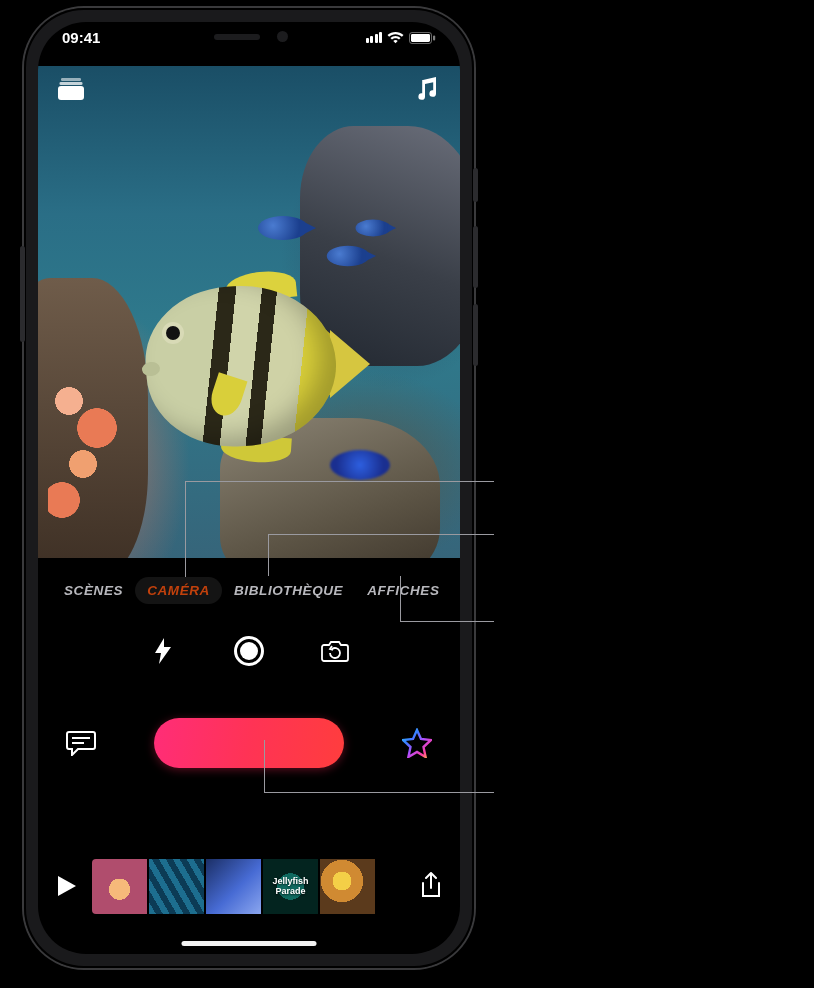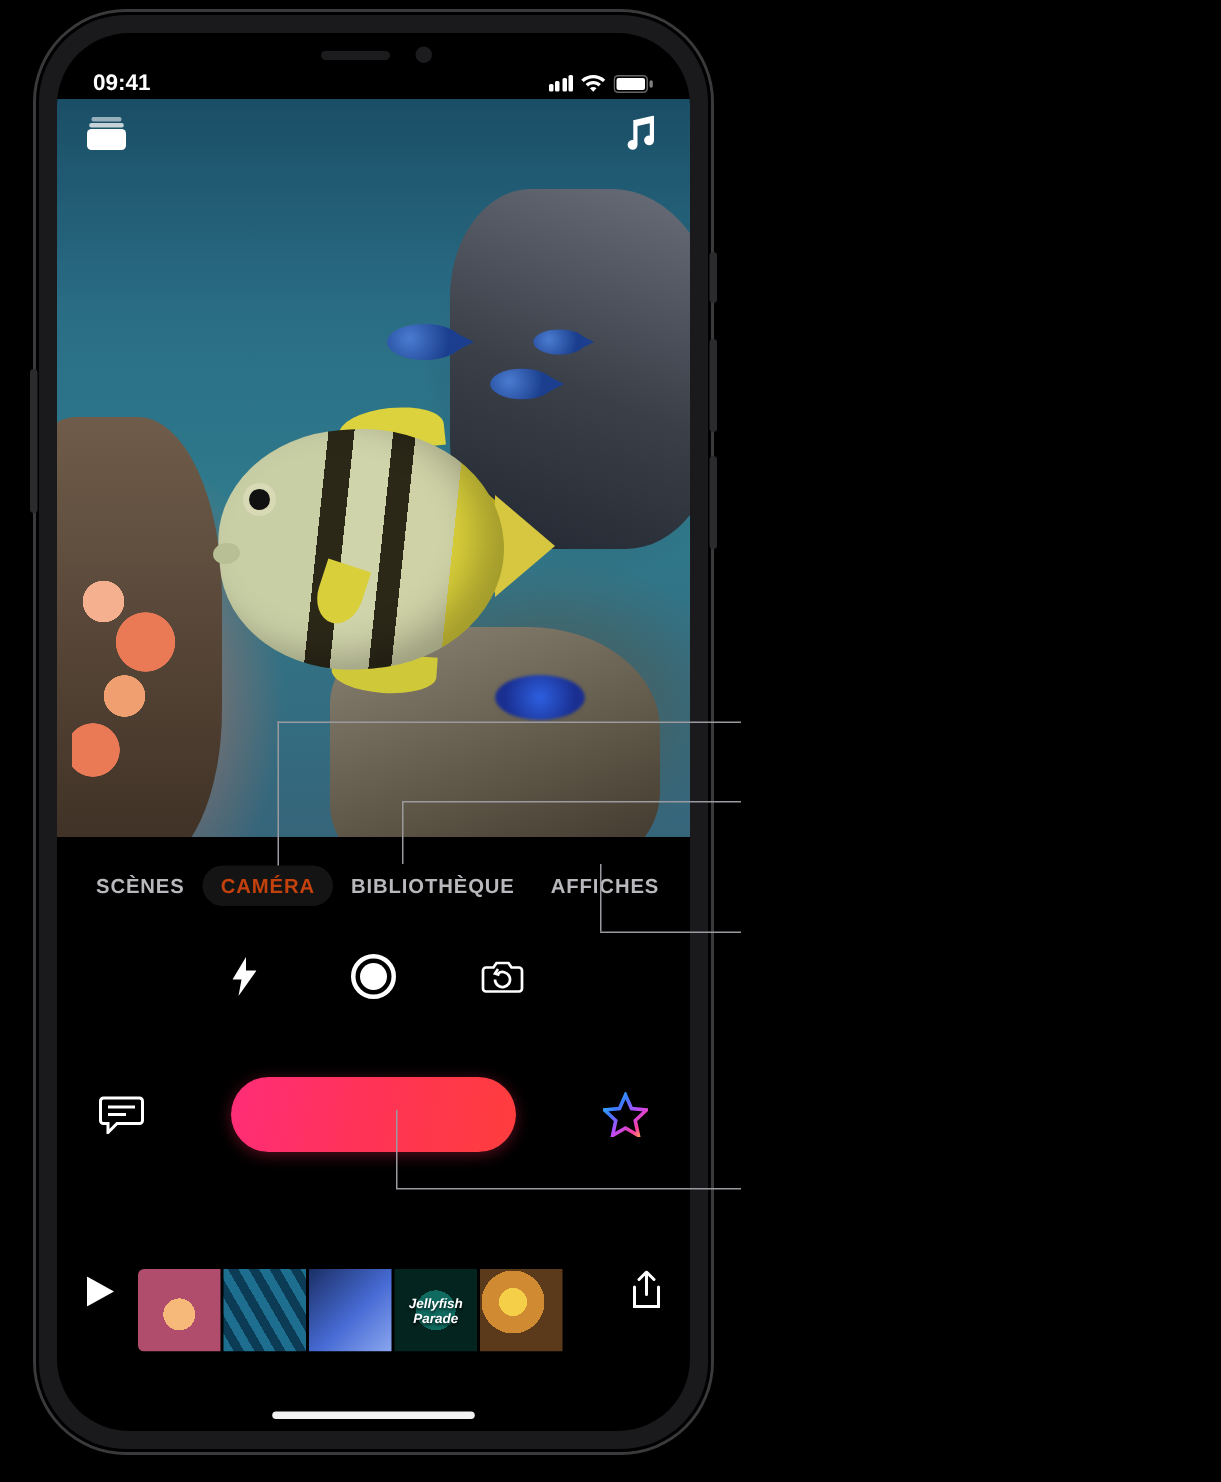--- a/index.html
+++ b/index.html
@@ -38,21 +38,21 @@
   .notch {
     position:absolute; top:0; left:50%; transform:translateX(-50%);
     width:190px; height:30px; background:#000;
     border-bottom-left-radius:18px; border-bottom-right-radius:18px;
     z-index:50;
   }
   .notch::before { content:""; position:absolute; left:60px; top:12px; width:46px; height:6px; background:#1c1c1e; border-radius:3px; }
   .notch::after  { content:""; position:absolute; right:56px; top:9px; width:11px; height:11px; background:#1c1c1e; border-radius:50%; }
 
   .status-bar {
-    position:absolute; top:18px; left:0; right:0; height:31px;
+    position:absolute; top:0; left:0; right:0; height:31px;
     display:flex; justify-content:space-between; align-items:center;
     padding:0 24px; font-size:15px; font-weight:600; z-index:40;
   }
   .status-right { display:flex; align-items:center; gap:5px; }
   .signal { display:flex; align-items:flex-end; gap:1.5px; }
   .signal span { width:3px; background:#fff; border-radius:1px; }
   .signal span:nth-child(1){height:5px}.signal span:nth-child(2){height:7px}
   .signal span:nth-child(3){height:9px}.signal span:nth-child(4){height:11px}
   .wifi-svg, .batt-svg { display:block; }
 
@@ -126,21 +126,21 @@
     border-radius:0 0 60% 60%; background:#cfc838; transform:rotate(4deg); }
   .fish-fin-side { position:absolute; left:96px; top:110px; width:30px; height:40px;
     background:#d9cf3a; border-radius:0 0 80% 80%; transform:rotate(18deg); }
 
   .tabs {
     position:absolute; top:548px; left:0; right:0; height:40px;
     display:flex; align-items:center; justify-content:space-between;
     padding:0 14px; font-size:13.5px; letter-spacing:.6px; font-weight:600;
     color:#b8b8bd;
   }
-  .tab { padding:6px 12px; border-radius:15px; }
+  .tab { padding:6px 12px; border-radius:15px;font-style:italic; }
   .tab.active { background:rgba(255,255,255,.08); color:#c2410c; }
 
   .cam-ctrl {
     position:absolute; top:600px; left:0; right:0; height:58px;
     display:flex; align-items:center; justify-content:center; gap:56px;
   }
   .shutter { width:30px; height:30px; border-radius:50%; border:3px solid #fff; }
   .shutter::after{content:"";display:block;width:18px;height:18px;border-radius:50%;background:#fff;margin:3px;}
 
   .mid-row {
@@ -149,21 +149,21 @@
   }
   .record-btn {
     width:190px; height:50px; border-radius:25px;
     background:linear-gradient(100deg,#ff2d78 0%,#ff3355 50%,#ff3d3d 100%);
     box-shadow:0 2px 10px rgba(255,40,90,.35);
   }
   .star-icon svg path { fill:none; stroke-width:2.4; }
 
   .bottom {
     position:absolute; left:0; right:0; bottom:28px; height:80px;
-    display:flex; align-items:flex-start; padding:0 14px; gap:10px;font-style:italic;
+    display:flex; align-items:center; padding:0 14px; gap:10px;
   }
   .thumbs { flex:1; display:flex; gap:2px; overflow:hidden; height:55px; border-radius:4px;}
   .thumb { position:relative; flex:0 0 55px; height:55px; display:flex; align-items:center; justify-content:center;
     font-size:9px; font-weight:700; color:#fff; text-align:center; text-shadow:0 1px 2px rgba(0,0,0,.8); }
   .t1{background:radial-gradient(circle at 50% 55%,#f6b97a 0 26%,#b04d6d 26% 100%);}
   .t2{background:repeating-linear-gradient(60deg,#1d6e8f 0 6px,#0c3b55 6px 12px);}
   .t3{background:linear-gradient(135deg,#1b2f66,#476bd4 55%,#8ba6ef);}
   .t4{background:radial-gradient(circle at 50% 50%,#0f6a60 0 34%,#03241f 34% 100%);}
   .t5{background:radial-gradient(circle at 40% 40%,#f4cf47 0 20%,#d08a32 20% 45%,#5b3a1c 45% 100%);}
 

